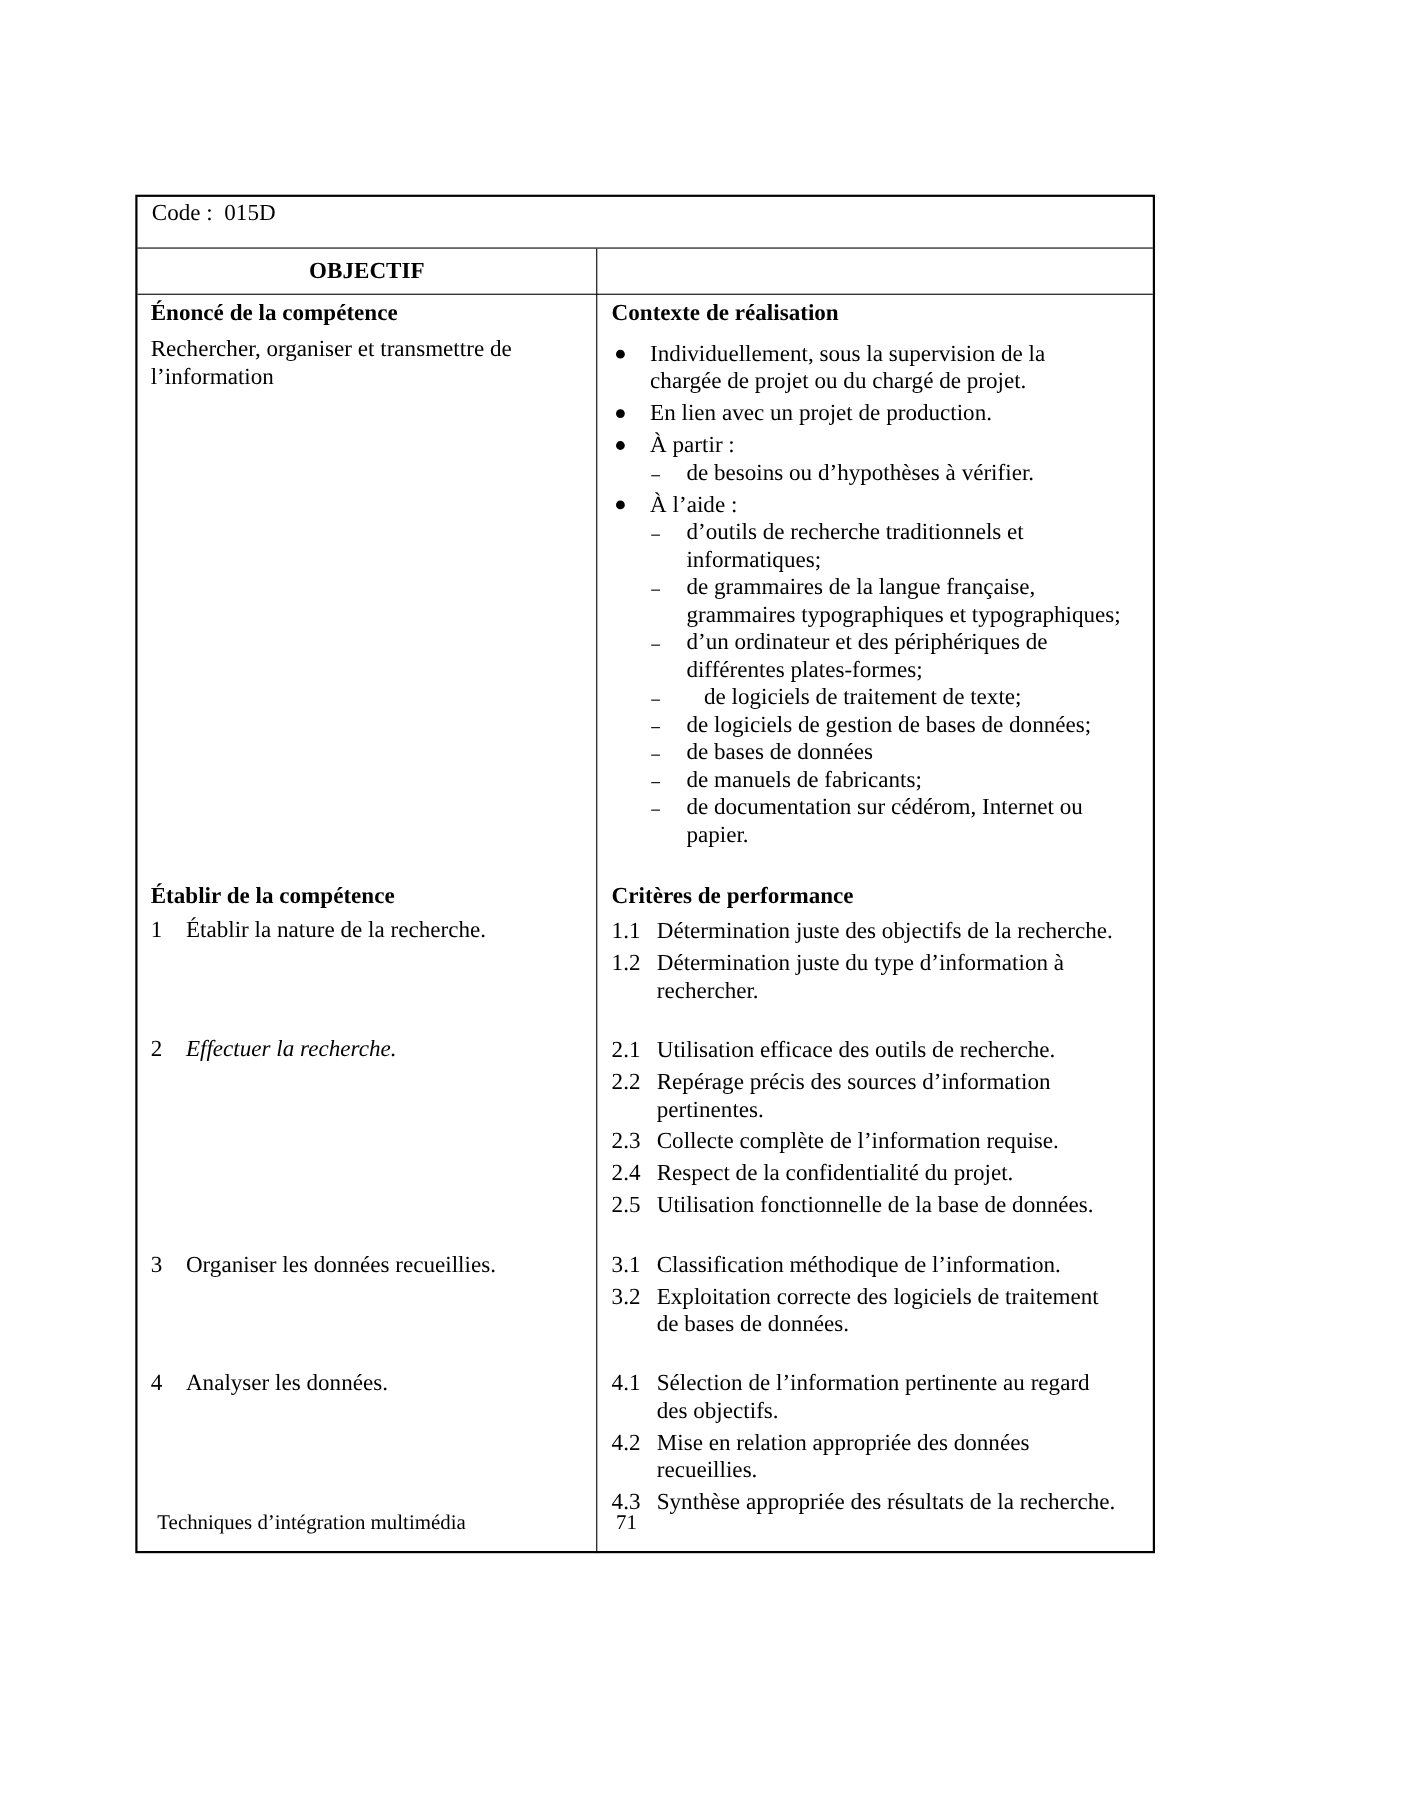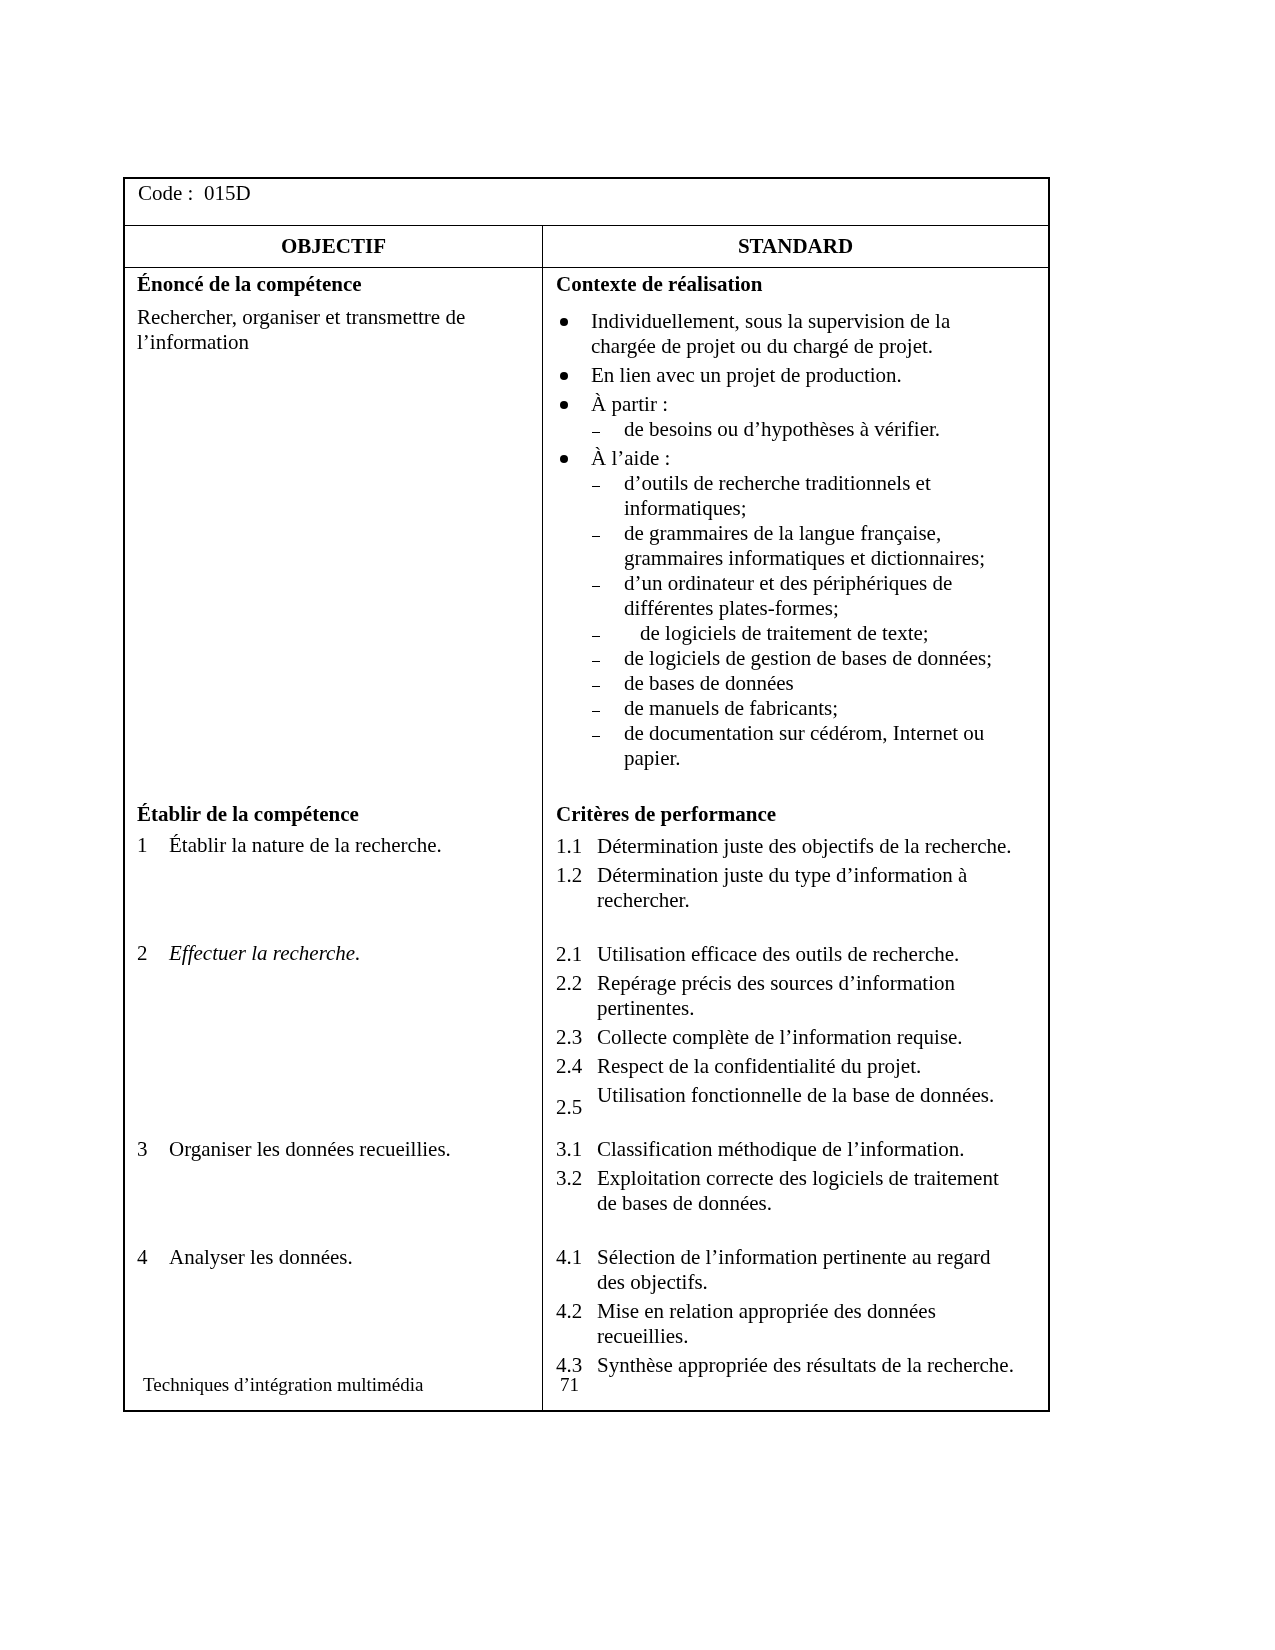--- a/index.html
+++ b/index.html
@@ -20,21 +20,20 @@
 </style>
 </head>
 <body>
 
 <div class="tbl">
   <div class="code-row">
     <span class="code-text"><span>Code :</span>&nbsp;&nbsp;<span>015D</span></span>
   </div>
   <div class="head-row">
     <div class="head-cell" style="left:0;width:417px;">OBJECTIF</div>
-    <div class="head-cell" style="left:418px;width:505px;">STANDARD</div>
   </div>
   <div class="vdiv"></div>
 </div>
 
 <div class="abs bold" style="left:137px;top:272px;">Énoncé de la compétence</div>
 <div class="abs" style="left:137px;top:305px;">Rechercher, organiser et transmettre de</div>
 <div class="abs" style="left:137px;top:330px;">l’information</div>
 
 <div class="abs bold" style="left:556px;top:272px;">Contexte de réalisation</div>
 <div id="contexte-list">
@@ -47,21 +46,21 @@
     <div class="abs" style="left: 591px; top: 392px;">À partir :</div>
     <div class="dash" style="left: 592px; top: 432px;"></div>
     <div class="abs" style="left: 624px; top: 417px;">de besoins ou d’hypothèses à vérifier.</div>
     <div class="bullet" style="left: 560px; top: 455px;"></div>
     <div class="abs" style="left: 591px; top: 446px;">À l’aide :</div>
     <div class="dash" style="left: 592px; top: 486px;"></div>
     <div class="abs" style="left: 624px; top: 471px;">d’outils de recherche traditionnels et</div>
     <div class="abs" style="left: 624px; top: 496px;">informatiques;</div>
     <div class="dash" style="left: 592px; top: 536px;"></div>
     <div class="abs" style="left: 624px; top: 521px;">de grammaires de la langue française,</div>
-    <div class="abs" style="left: 624px; top: 546px;">grammaires informatiques et dictionnaires;</div>
+    <div class="abs" style="left: 624px; top: 546px;">grammaires typographiques et typographiques;</div>
     <div class="dash" style="left: 592px; top: 586px;"></div>
     <div class="abs" style="left: 624px; top: 571px;">d’un ordinateur et des périphériques de</div>
     <div class="abs" style="left: 624px; top: 596px;">différentes plates-formes;</div>
     <div class="dash" style="left: 592px; top: 636px;"></div>
     <div class="abs" style="left: 640px; top: 621px;">de logiciels de traitement de texte;</div>
     <div class="dash" style="left: 592px; top: 661px;"></div>
     <div class="abs" style="left: 624px; top: 646px;">de logiciels de gestion de bases de données;</div>
     <div class="dash" style="left: 592px; top: 686px;"></div>
     <div class="abs" style="left: 624px; top: 671px;">de bases de données</div>
     <div class="dash" style="left: 592px; top: 711px;"></div>
@@ -92,21 +91,21 @@
     <div class="abs" style="left: 597px; top: 888px;">rechercher.</div>
     <div class="abs" style="left: 556px; top: 942px;">2.1</div>
     <div class="abs" style="left: 597px; top: 942px;">Utilisation efficace des outils de recherche.</div>
     <div class="abs" style="left: 556px; top: 971px;">2.2</div>
     <div class="abs" style="left: 597px; top: 971px;">Repérage précis des sources d’information</div>
     <div class="abs" style="left: 597px; top: 996px;">pertinentes.</div>
     <div class="abs" style="left: 556px; top: 1025px;">2.3</div>
     <div class="abs" style="left: 597px; top: 1025px;">Collecte complète de l’information requise.</div>
     <div class="abs" style="left: 556px; top: 1054px;">2.4</div>
     <div class="abs" style="left: 597px; top: 1054px;">Respect de la confidentialité du projet.</div>
-    <div class="abs" style="left: 556px; top: 1083px; margin-top: 12px;">2.5</div>
+    <div class="abs" style="left: 556px; top: 1083px;">2.5</div>
     <div class="abs" style="left: 597px; top: 1083px;">Utilisation fonctionnelle de la base de données.</div>
     <div class="abs" style="left: 556px; top: 1137px;">3.1</div>
     <div class="abs" style="left: 597px; top: 1137px;">Classification méthodique de l’information.</div>
     <div class="abs" style="left: 556px; top: 1166px;">3.2</div>
     <div class="abs" style="left: 597px; top: 1166px;">Exploitation correcte des logiciels de traitement</div>
     <div class="abs" style="left: 597px; top: 1191px;">de bases de données.</div>
     <div class="abs" style="left: 556px; top: 1245px;">4.1</div>
     <div class="abs" style="left: 597px; top: 1245px;">Sélection de l’information pertinente au regard</div>
     <div class="abs" style="left: 597px; top: 1270px;">des objectifs.</div>
     <div class="abs" style="left: 556px; top: 1299px;">4.2</div>

